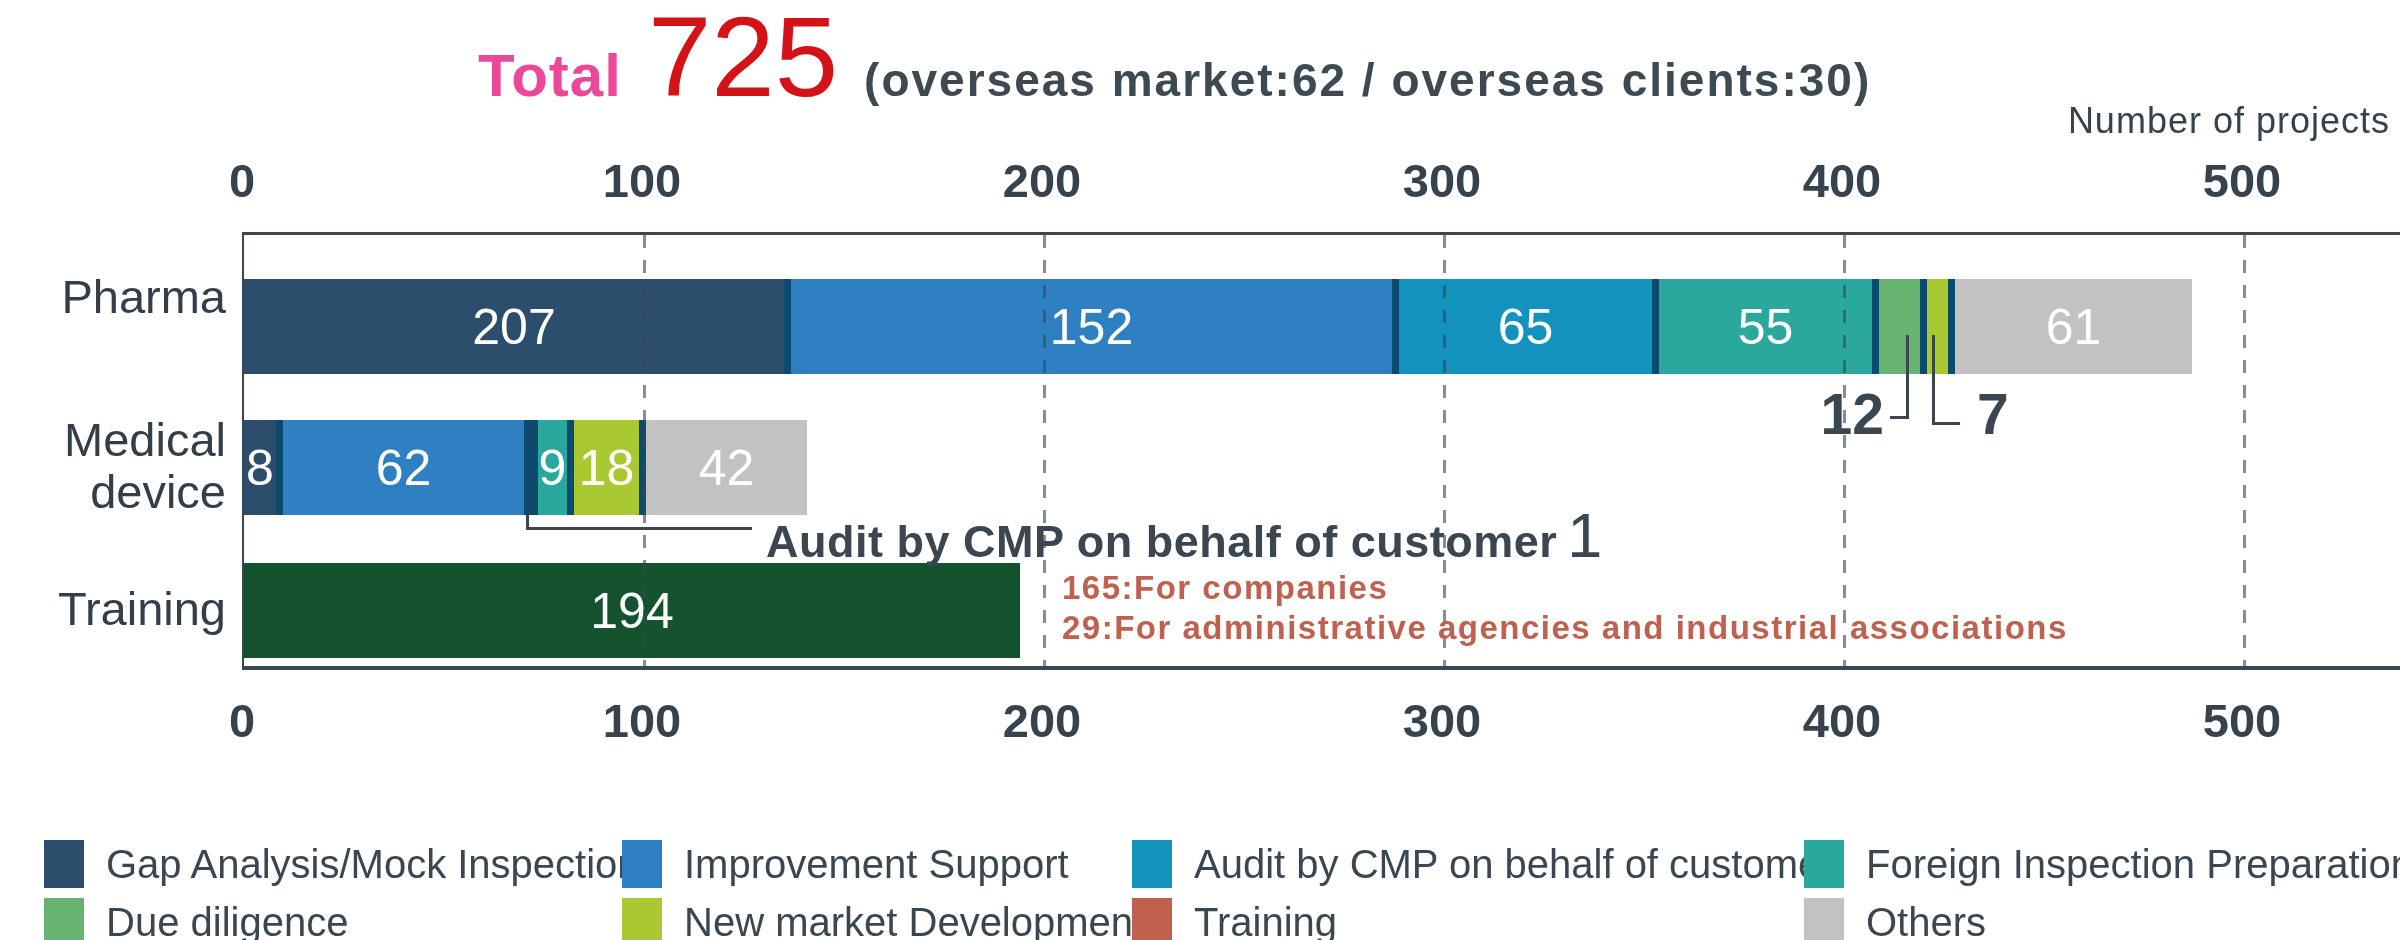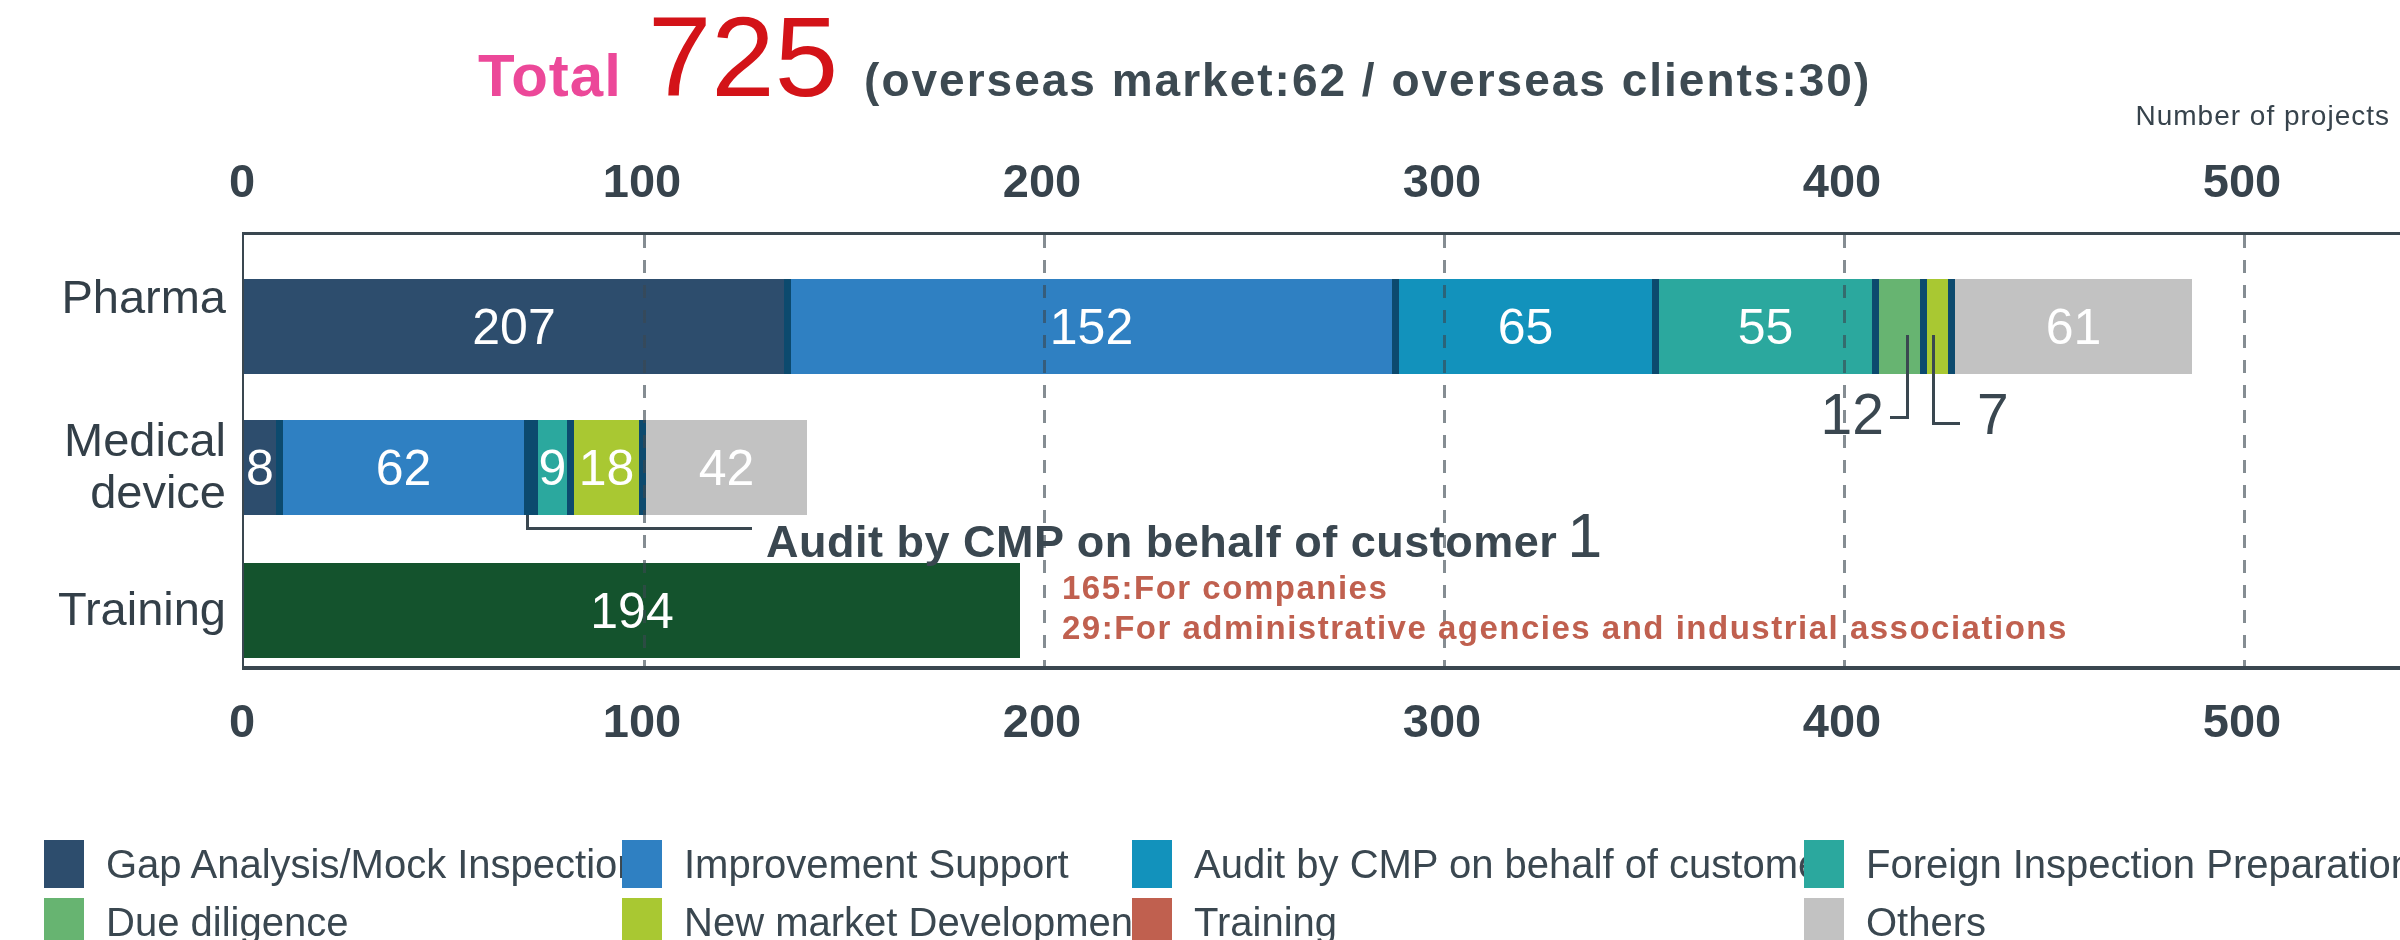--- a/index.html
+++ b/index.html
@@ -6,21 +6,21 @@
   #stage{
     position:relative;width:2400px;height:940px;background:#ffffff;
     font-family:"Liberation Sans",sans-serif;overflow:hidden;color:#3a4750;
   }
   
   #title{position:absolute;left:478px;top:0;display:flex;align-items:baseline;white-space:nowrap;}
   #title .t-label{font-size:60px;font-weight:bold;color:#ec4899;letter-spacing:1px;}
   #title .t-total{font-size:114px;font-weight:500;color:#d31318;margin:0 26px;line-height:1.0;}
   #title .t-note{font-size:46px;font-weight:600;color:#3d4a52;letter-spacing:2px;}
   
-  #axis-unit{position:absolute;right:10px;top:100px;font-size:28px;font-weight:500;color:#37434c;letter-spacing:1px;}
+  #axis-unit{position:absolute;right:10px;top:100px;font-size:36px;font-weight:500;color:#37434c;letter-spacing:1px;}
   
   #plot{
     position:absolute;left:242px;top:232px;width:2156px;height:431px;
     border-top:3px solid #3a4750;border-bottom:4px solid #3a4750;border-left:2px solid #3a4750;
     box-sizing:content-box;
   }
   .gridline{
     position:absolute;top:0;width:3px;height:431px;z-index:30;
     background:repeating-linear-gradient(180deg,rgba(58,71,80,0.62) 0 13px,transparent 13px 25px);
     pointer-events:none;
@@ -28,21 +28,21 @@
   .bar-row{position:absolute;left:0;height:95px;display:flex;z-index:10;}
   .seg{
     box-sizing:border-box;display:flex;align-items:center;justify-content:center;
     color:#ffffff;font-size:50px;font-weight:500;overflow:visible;white-space:nowrap;
   }
   .seg + .seg{border-left:7px solid #0c4a6e;}
   
   .tick{position:absolute;width:160px;text-align:center;font-size:47px;font-weight:600;color:#37434c;}
   
   .c-line{position:absolute;background:#3a4750;z-index:40;}
-  .c-num{position:absolute;font-size:57px;font-weight:400;color:#3a4750;z-index:40;}
+  .c-num{position:absolute;font-size:57px;font-weight:700;color:#3a4750;z-index:40;}
   
   #audit-note{position:absolute;left:522px;top:264px;display:flex;align-items:baseline;white-space:nowrap;z-index:40;}
   #audit-note .a-text{font-size:45px;font-weight:600;color:#3a4750;letter-spacing:0.5px;}
   #audit-note .a-num{font-size:63px;font-weight:500;color:#3a4750;margin-left:10px;}
   
   #training-note{position:absolute;left:818px;top:333px;z-index:40;font-size:33px;font-weight:600;color:#c0604f;letter-spacing:1.5px;line-height:40px;white-space:nowrap;}
   
   .cat-label{position:absolute;left:0;width:226px;text-align:right;font-size:47px;font-weight:500;color:#333f48;line-height:52px;}
   
   .legend-item{position:absolute;display:flex;align-items:center;white-space:nowrap;}

